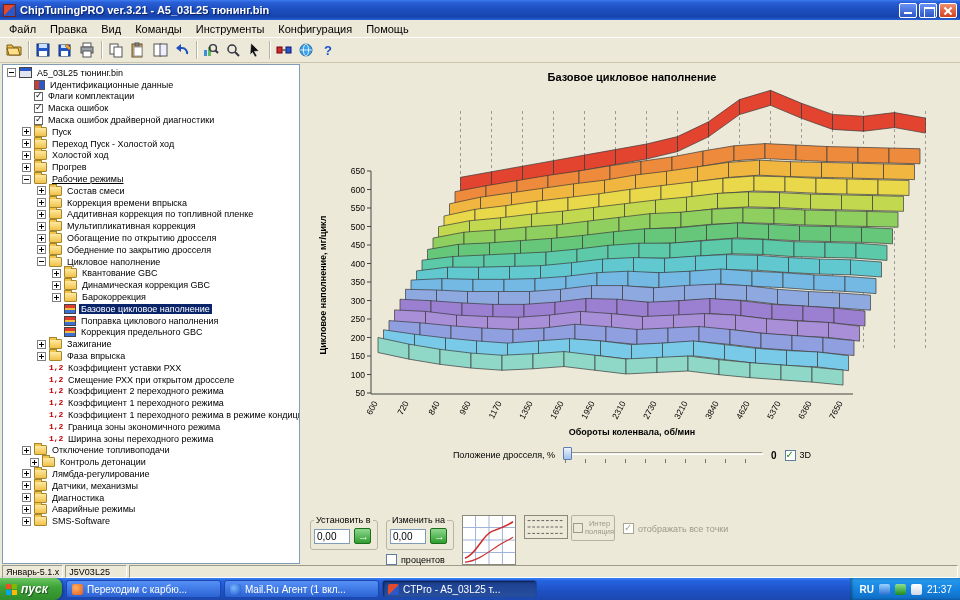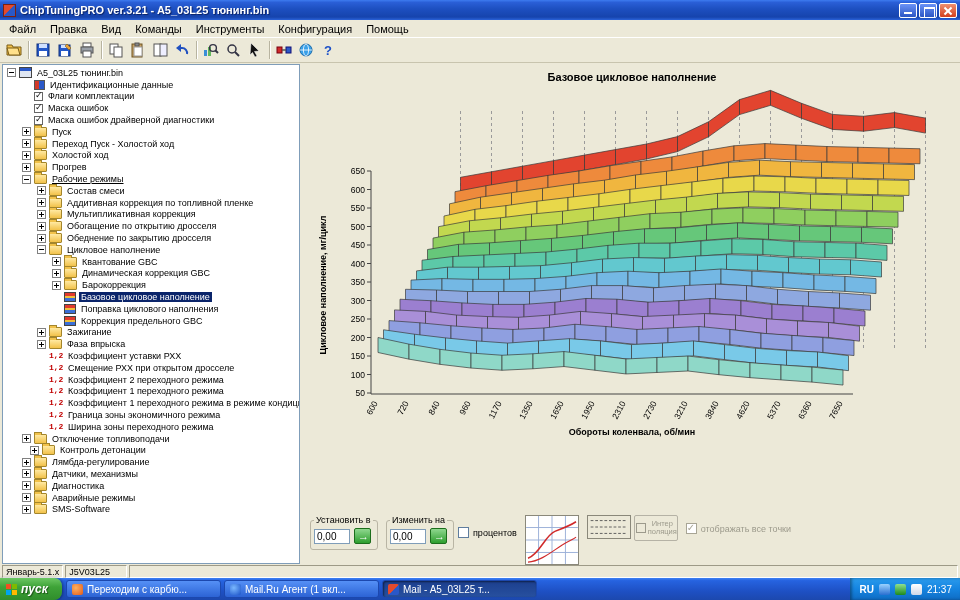--- a/index.html
+++ b/index.html
@@ -82,21 +82,21 @@
   
   #controls{position:absolute;left:6px;bottom:0;display:flex;align-items:flex-start;gap:8px;}
   fieldset.grp{width:68px;border:1px solid #b9b5a4;border-radius:3px;padding:3px 3px 5px;background:transparent;}
   fieldset.grp legend{font-size:9px;padding:0 2px;}
   .grp-row{display:flex;align-items:center;gap:4px;}
   input.val{width:36px;height:15px;font-size:10px;border:1px solid #7f9db9;padding:0 2px;
     font-family:"Liberation Sans",sans-serif;}
   button.go{width:17px;height:16px;border:1px solid #1c6e1c;border-radius:2px;position:relative;
     background:linear-gradient(180deg,#8fd88f,#2e9e2e);cursor:pointer;}
   button.go::after{content:"→";position:absolute;left:3px;top:0px;color:#fff;font-weight:bold;font-size:11px;line-height:14px;}
-  .chg-col{display:flex;flex-direction:row;gap:4px;}
+  .chg-col{display:flex;flex-direction:column;gap:4px;}
   .prev{border:1px solid #8a887a;}
   #preview-fn{width:54px;height:50px;background:#fff;}
   .pts-col{display:flex;flex-direction:row;gap:3px;}
   #preview-pts{width:44px;height:24px;background:#ece9d8;}
   #interp-btn{width:44px;height:26px;border:1px solid #b5b2a5;border-radius:2px;background:#ece9d8;
     color:#9c9a8c;font-size:7.5px;line-height:8px;display:flex;align-items:center;gap:2px;padding:1px;}
   .mini-grid{width:10px;height:10px;flex:none;border:1px solid #9c9a8c;
     background:linear-gradient(#0000 45%,#9c9a8c 45% 55%,#0000 55%),linear-gradient(90deg,#0000 45%,#9c9a8c 45% 55%,#0000 55%);}
   #show-all{margin-top:8px;color:#9c9a8c;}
 
@@ -304,20 +304,25 @@
         </div>
         <div class="trow" style="padding-left: 19px; text-decoration: underline;">
           <span class="texp minus"></span>
           <span class="tico ic-folder"></span>
           <span class="tlabel">Рабочие режимы</span>
         </div>
         <div class="trow" style="padding-left: 34px;">
           <span class="texp plus"></span>
           <span class="tico ic-folder"></span>
           <span class="tlabel">Состав смеси</span>
+        </div>
+        <div class="trow" style="padding-left: 34px;">
+          <span class="texp plus"></span>
+          <span class="tico ic-folder"></span>
+          <span class="tlabel">Коррекция времени впрыска</span>
         </div>
         <div class="trow" style="padding-left: 34px;">
           <span class="texp plus"></span>
           <span class="tico ic-folder"></span>
           <span class="tlabel">Аддитивная коррекция по топливной пленке</span>
         </div>
         <div class="trow" style="padding-left: 34px;">
           <span class="texp plus"></span>
           <span class="tico ic-folder"></span>
           <span class="tlabel">Мультипликативная коррекция</span>
@@ -749,20 +754,33 @@
           <text font-size="8.5" fill="#000" text-anchor="end" transform="translate(376,318) rotate(-62)">3210</text>
           <text font-size="8.5" fill="#000" text-anchor="end" transform="translate(407,318) rotate(-62)">3840</text>
           <text font-size="8.5" fill="#000" text-anchor="end" transform="translate(438,318) rotate(-62)">4620</text>
           <text font-size="8.5" fill="#000" text-anchor="end" transform="translate(469,318) rotate(-62)">5370</text>
           <text font-size="8.5" fill="#000" text-anchor="end" transform="translate(500,318) rotate(-62)">6360</text>
           <text font-size="8.5" fill="#000" text-anchor="end" transform="translate(531,318) rotate(-62)">7650</text>
           <text font-size="9" font-weight="bold" text-anchor="middle" transform="translate(14,200) rotate(-90)">Цикловое наполнение, мг/цикл</text>
         </svg>
       <div id="xlabel">Обороты коленвала, об/мин</div>
 
+      <div id="throttle-row">
+        <span>Положение дросселя, %</span>
+        <div id="throttle-slider">
+          <div class="groove"></div>
+          <div class="thumb"></div>
+          <div class="sl-ticks"></div>
+        </div>
+        <span id="throttle-value">0</span>
+        <label class="cbl">
+          <span class="cb checked"></span>
+          <span>3D</span>
+        </label>
+      </div>
 
       <div id="controls">
         <fieldset class="grp">
           <legend>Установить в</legend>
           <div class="grp-row">
             <input class="val" value="0,00" style="">
             <button class="go"></button>
           </div>
         </fieldset>
 
@@ -835,21 +853,21 @@
         <div class="task">
           <span class="tico2"></span>
           <span>Переходим с карбю...</span>
         </div>
         <div class="task">
           <span class="tico2"></span>
           <span>Mail.Ru Агент (1 вкл...</span>
         </div>
         <div class="task active">
           <span class="tico2"></span>
-          <span>Mail - A5_03L25 т...</span>
+          <span>CTPro - A5_03L25 т...</span>
         </div>
       </div>
     <div id="tray">
       <span id="tray-lang">RU</span>
       <span class="tray-ico ti-msg"></span>
       <span class="tray-ico ti-shield"></span>
       <span class="tray-ico ti-vol"></span>
       <span id="tray-clock">21:37</span>
     </div>
   </div>

